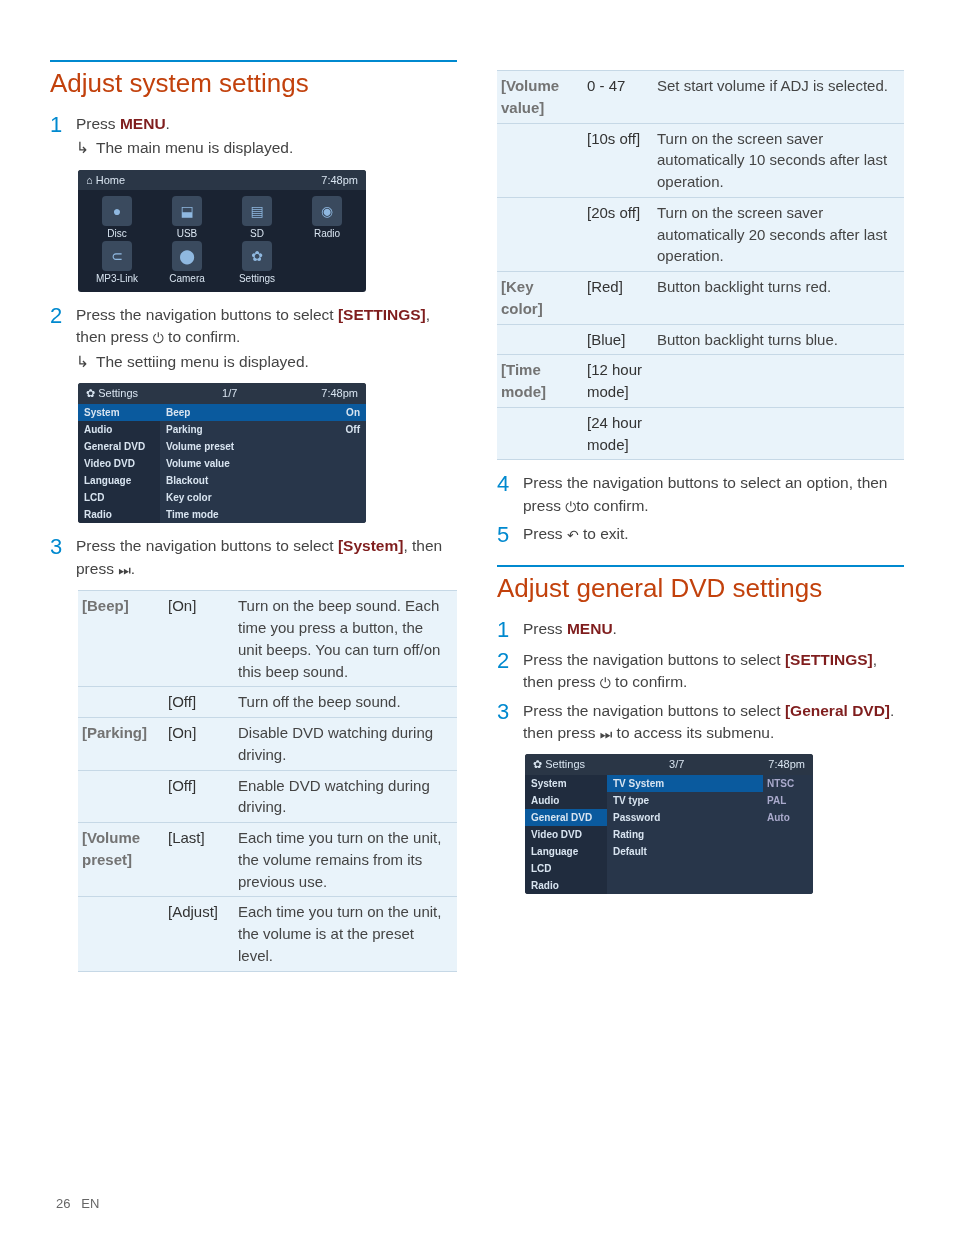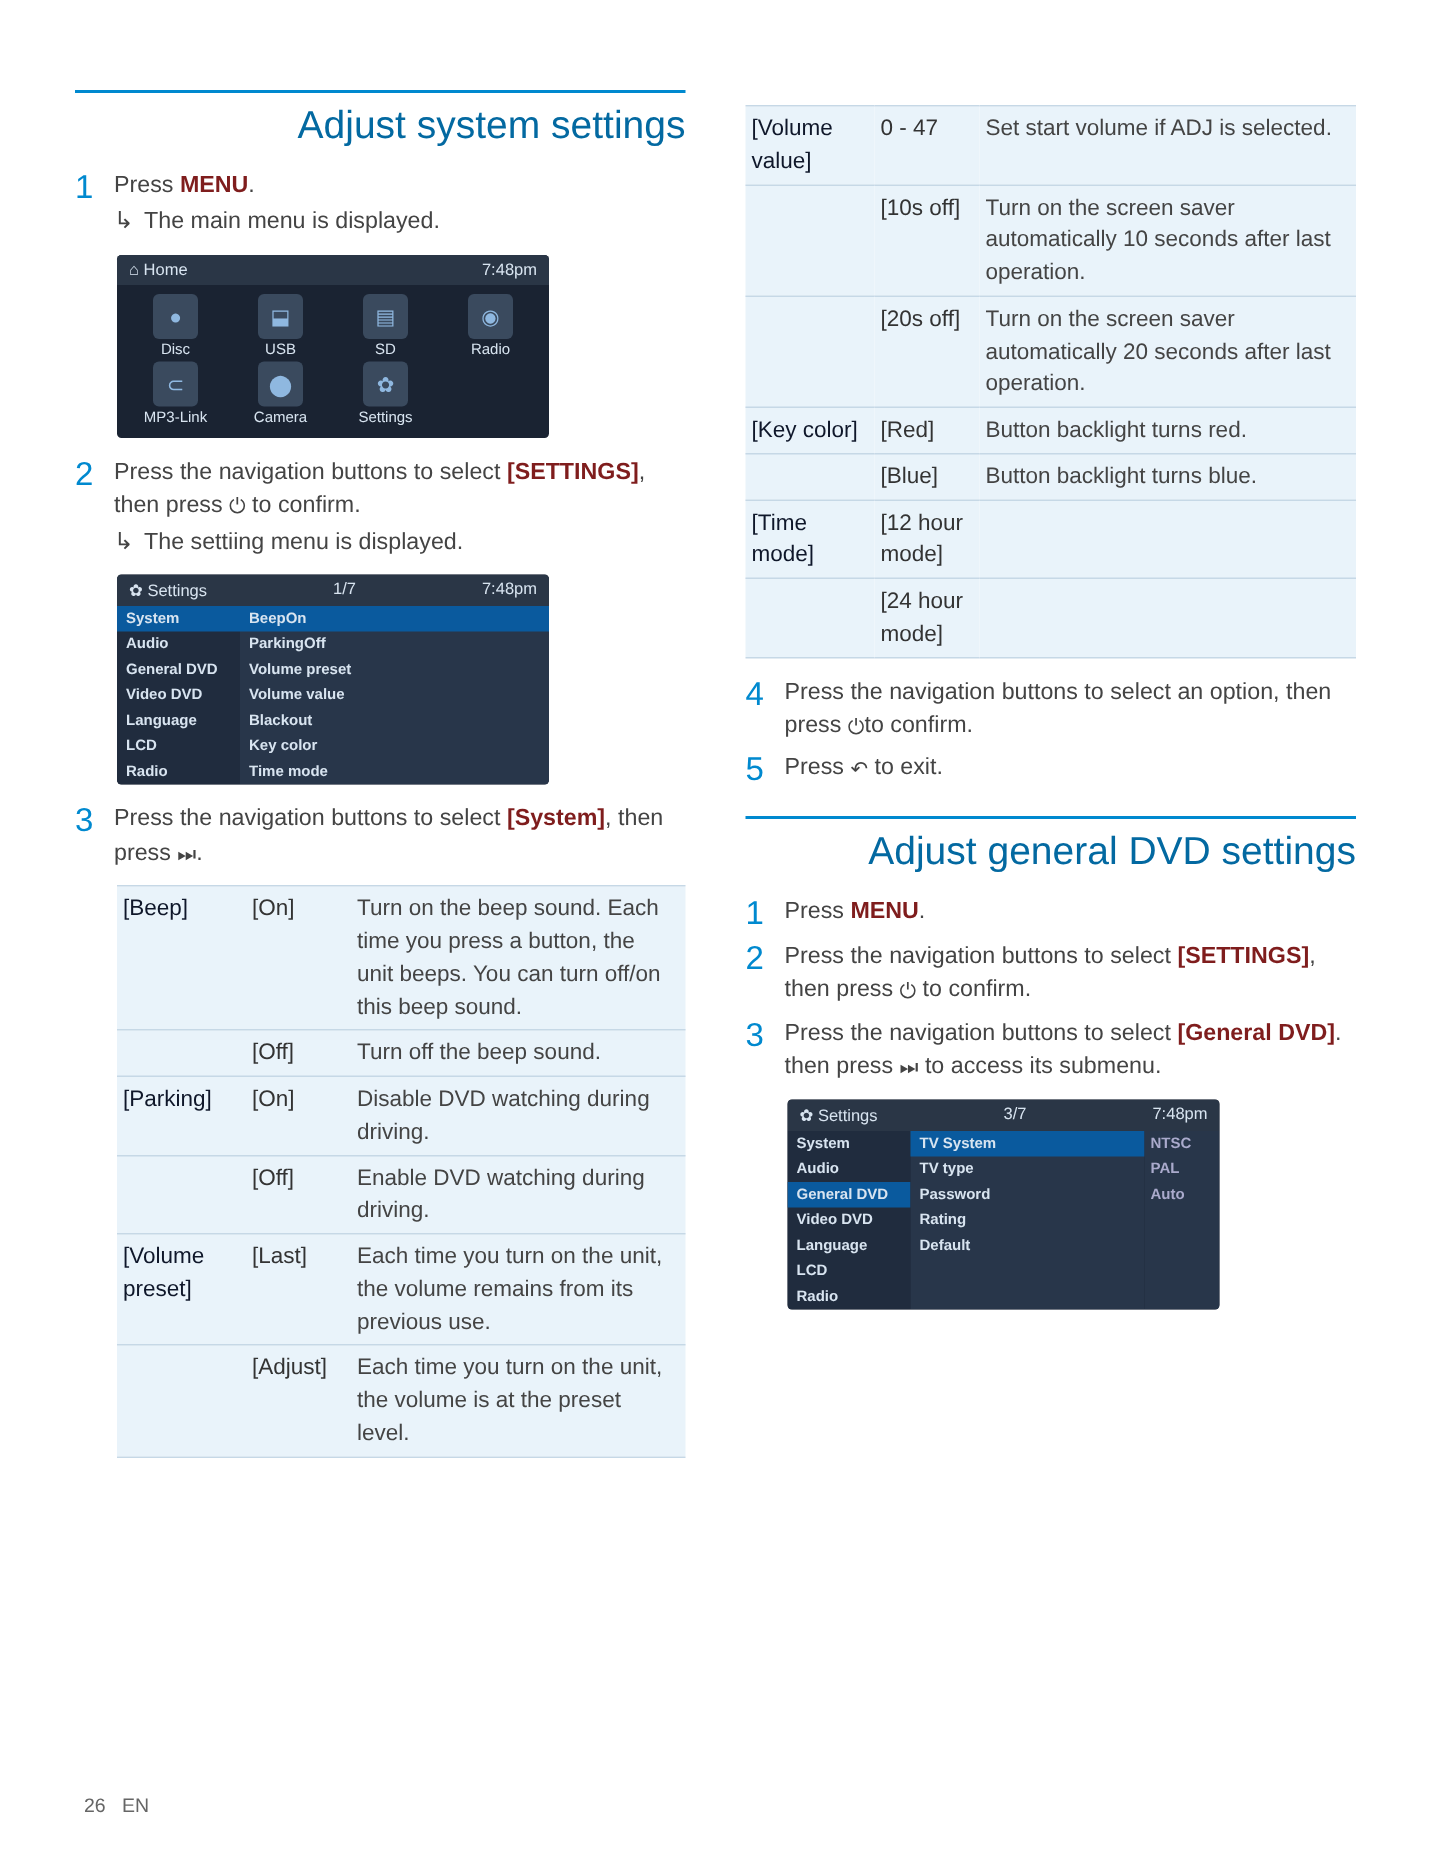--- a/index.html
+++ b/index.html
@@ -9,27 +9,26 @@
     color: #444;
     background: #fff;
     width: 954px;
     height: 1235px;
     padding: 60px 50px 40px 50px;
     position: relative;
   }
   .cols { display: flex; gap: 40px; }
   .col { flex: 1; }
   h2 {
-    color: #0369a1;
+    color: #c2410c;
     font-weight: 400;
     font-size: 26px;
     border-top: 2px solid #0089cf;
     padding-top: 6px;
     margin-bottom: 14px;
-    text-align: right;
   }
   ol.steps { list-style: none; padding-left: 0; }
   ol.steps > li {
     display: flex;
     margin-bottom: 6px;
     align-items: flex-start;
   }
   .stepnum {
     color: #0089cf;
     font-size: 22px;
@@ -91,42 +90,42 @@
   .dev-set-left div {
     padding: 3px 6px;
     font-size: 10px;
   }
   .dev-set-left div.sel { background: #0a5a9e; }
   .dev-set-mid { flex: 1; background: #28364a; }
   .dev-set-mid div {
     padding: 3px 6px;
     font-size: 10px;
     display: flex;
-    justify-content: flex-start;
+    justify-content: space-between;
   }
   .dev-set-mid div.sel { background: #0a5a9e; }
   .dev-set-right { width: 50px; background: #28364a; color:#aac; font-size:10px;}
   .dev-set-right div { padding: 3px 4px; }
 
   
   table.opts {
     border-collapse: collapse;
     width: 100%;
     margin: 10px 0 12px 0;
     font-size: 15px;
   }
   table.opts td {
     border-top: 1px solid #c6d8e6;
     border-bottom: 1px solid #c6d8e6;
     padding: 4px 6px 4px 4px;
     vertical-align: top;
     background: #e9f3fa;
     line-height: 1.45;
   }
-  table.opts td.c1 { width: 86px; font-weight: 400; color: #0f172a;}
+  table.opts td.c1 { width: 86px; font-weight: 700; color: #737373;}
   table.opts td.c2 { width: 70px; font-weight: 400; color: #333;}
   table.opts td.c3 { color: #444; }
   .left-indent { margin-left: 28px; }
 
   .footer {
     position: absolute;
     bottom: 24px;
     left: 56px;
     font-size: 13px;
     color: #666;

